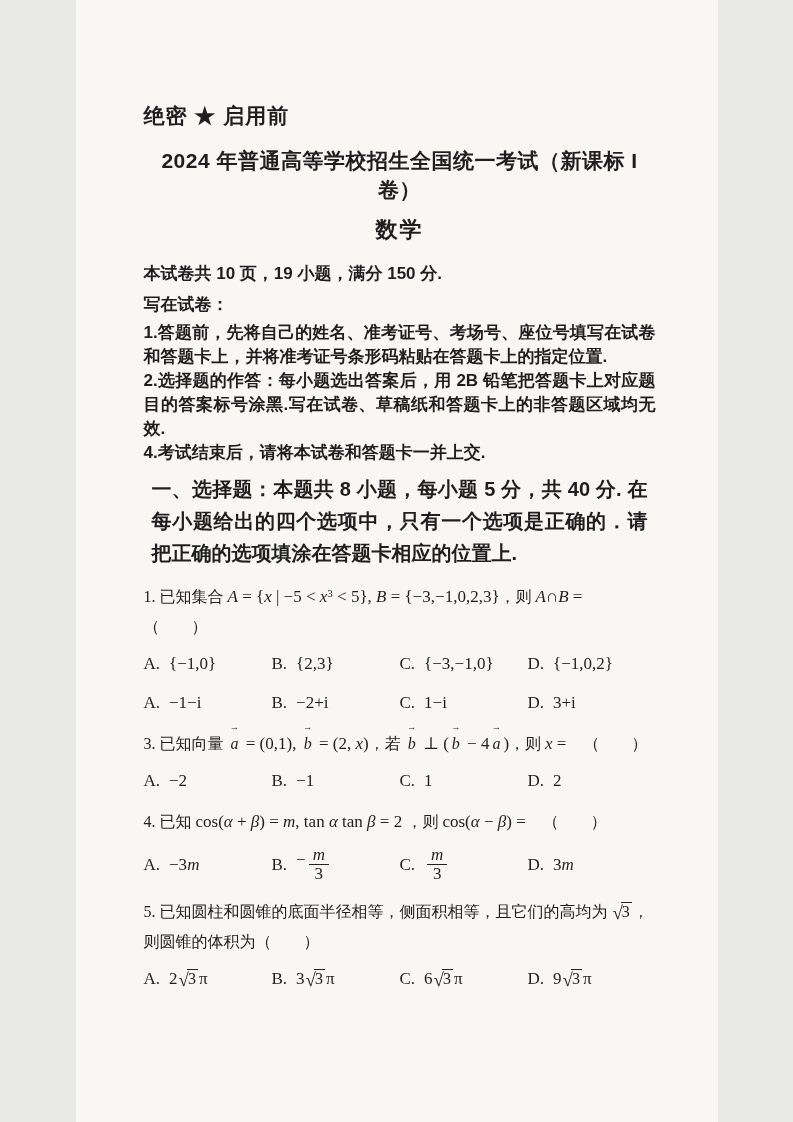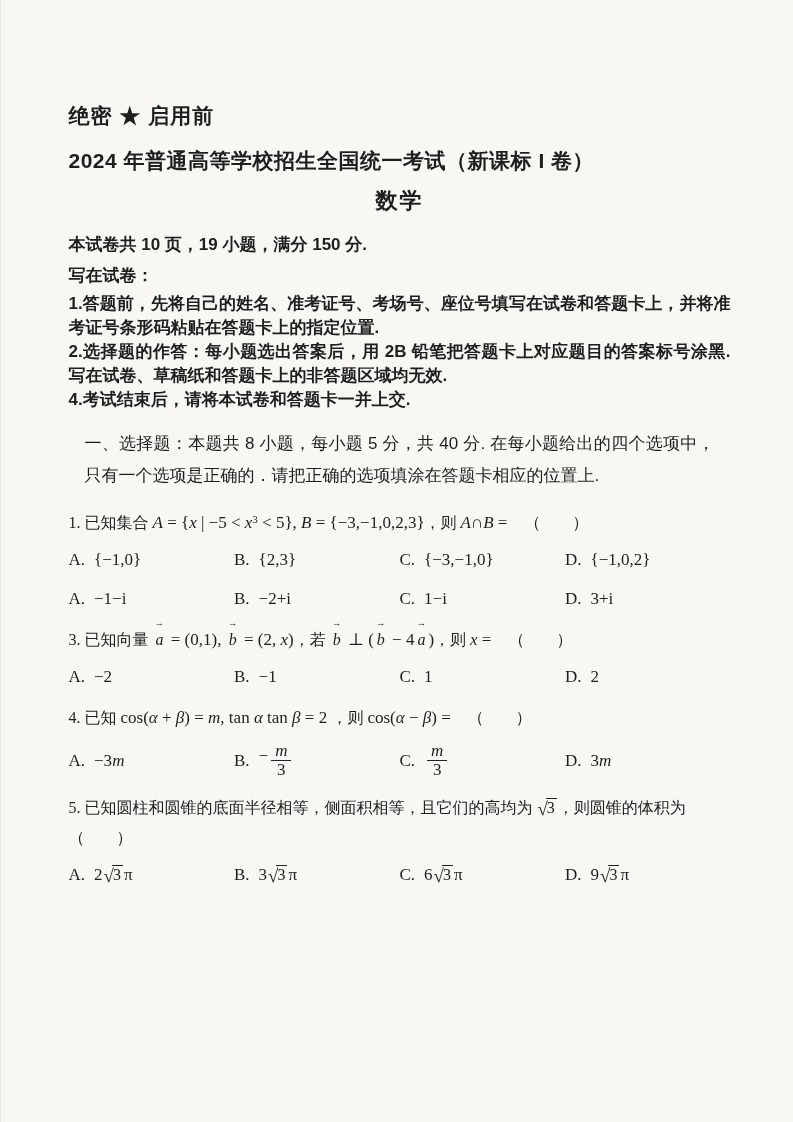--- a/index.html
+++ b/index.html
@@ -1,49 +1,49 @@
 <!DOCTYPE html>
 <html><head>
 <meta charset="utf-8">
 <style>
   html,body{margin:0;padding:0;background:#e9e9e7;}
   .page{
     position:relative;
-    width:792px;height:1122px;
+    width:642px;height:1122px;
     margin:0 auto;
     background:#f8f7f4;
     color:#1e1e1e;
     box-sizing:border-box;
     padding:103px 62px 40px 68px;
     font-family:"Liberation Sans",sans-serif;
     overflow:hidden;
   }
   .classification{
     font-size:21px;font-weight:700;letter-spacing:1px;line-height:26px;
   }
   .title{
-    font-size:21px;font-weight:700;
+    font-size:21px;font-weight:700;text-align:center;
     margin:17px 0 0;line-height:29px;letter-spacing:0.5px;
   }
   .subject{
     font-size:22px;font-weight:700;text-align:center;
     margin:11px 0 0;line-height:30px;letter-spacing:2px;
   }
   .paper-info{
     font-size:17px;font-weight:700;margin:15px 0 0;line-height:27px;
   }
   .notice-heading{
     font-size:17px;font-weight:700;margin:2px 0 0;line-height:32px;
   }
   .notice{
     font-size:17px;font-weight:700;margin:0;line-height:24px;
     text-align:justify;
   }
   .section-heading{
-    font-size:17px;font-weight:400;margin:16px;line-height:32px;
+    font-size:20px;font-weight:700;margin:8px;line-height:32px;
     text-align:justify;
   }
   
   .question{margin-top:13px;}
   .q-stem{
     font-family:"Liberation Serif","DejaVu Serif",serif;
     font-size:16px;line-height:30px;font-weight:400;
   }
   .opts{
     display:flex;margin-top:9px;align-items:center;

